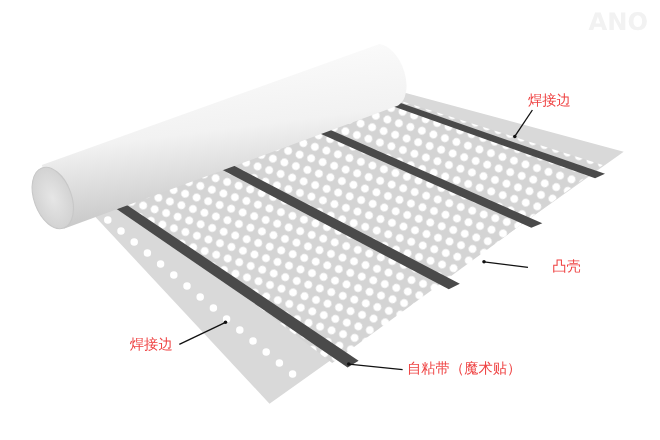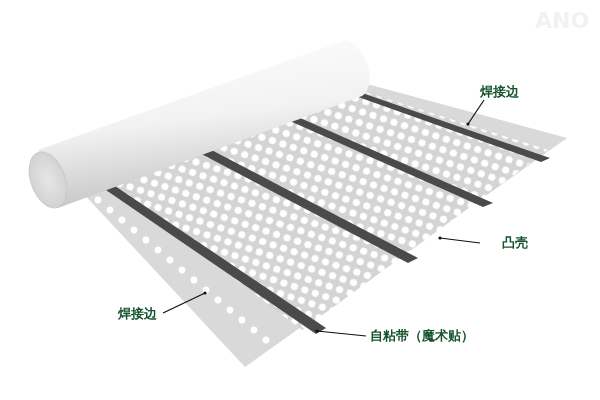--- a/index.html
+++ b/index.html
@@ -1,19 +1,19 @@
 <!DOCTYPE html>
 <html><head>
   <meta charset="utf-8">
   <style>
     html, body { margin: 0; padding: 0; background: #ffffff; }
     body { width: 600px; height: 400px; position: relative; overflow: hidden;
            font-family: "DejaVu Sans", "Liberation Sans", sans-serif; }
     #diagram { position: absolute; left: 0; top: 0; width: 600px; height: 400px; }
-    .label { position: absolute; font-size: 13px; color: #14532d; white-space: nowrap; line-height: 16px; font-weight: bold; }
+    .label { position: absolute; font-size: 13px; color: #ef4444; white-space: nowrap; line-height: 16px; }
     .watermark { position: absolute; color: #f2f2f2; font-size: 22px; font-weight: bold; }
   </style>
 </head>
 <body>
 
 <svg id="diagram" viewBox="0 0 600 400" xmlns="http://www.w3.org/2000/svg">
   <defs>
     <pattern id="holes" patternUnits="userSpaceOnUse" width="11" height="11" patternTransform="rotate(18)">
       <rect width="11" height="11" fill="#d4d4d4"></rect>
       <circle cx="5.5" cy="5.5" r="3.6" fill="#ffffff"></circle>

